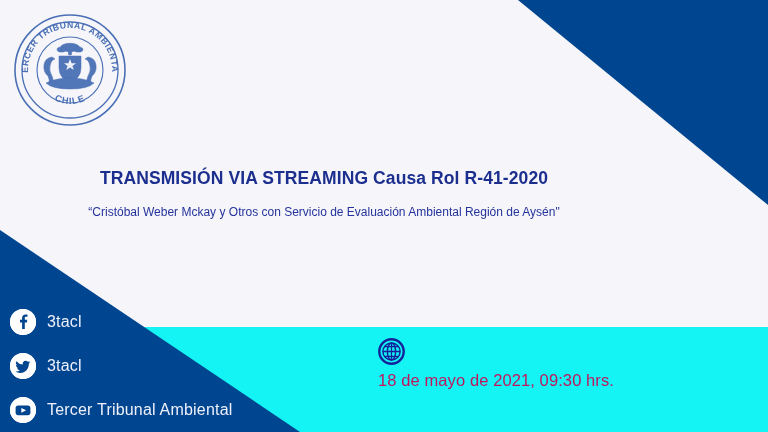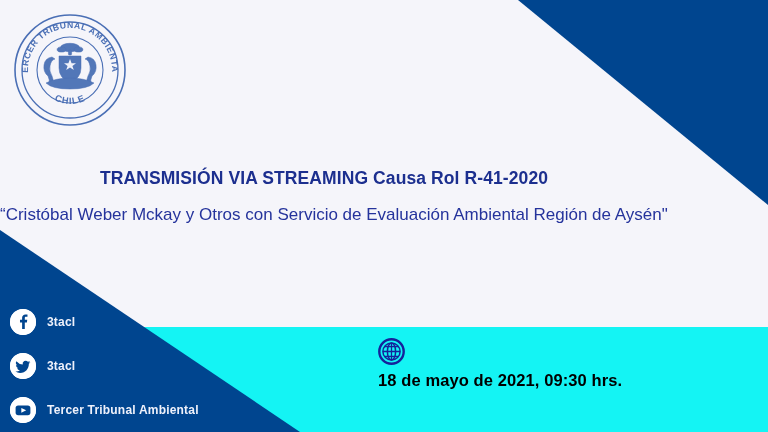--- a/index.html
+++ b/index.html
@@ -64,23 +64,23 @@
   }
   #main-title {
     margin: 0;
     font-size: 17.5px;
     font-weight: bold;
     color: #1c2f8f;
     letter-spacing: 0.1px;
     white-space: nowrap;
   }
   #sub-title {
-    margin: 0;
+    margin: 18px;
     margin-top: 16px;
-    font-size: 17px;
+    font-size: 12px;
     font-weight: normal;
     color: #25339c;
     white-space: nowrap;
   }
 
   
   #social-list {
     position: absolute;
     left: 10px;
     top: 309px;
@@ -100,22 +100,22 @@
     border-radius: 50%;
     background: #ffffff;
     display: flex;
     align-items: center;
     justify-content: center;
     flex: 0 0 auto;
   }
   .social-badge svg { display: block; }
   .social-label {
     color: #eef1fb;
-    font-size: 12px;
-    font-weight: bold;
+    font-size: 16px;
+    font-weight: normal;
     letter-spacing: 0.2px;
     white-space: nowrap;
   }
 
   
   #web-block {
     position: absolute;
     left: 378px;
     top: 338px;
     width: 330px;
@@ -132,23 +132,23 @@
   }
   #web-url {
     color: #15239b;
     font-size: 21px;
     font-weight: bold;
     letter-spacing: 0.2px;
     white-space: nowrap;
   }
   #event-date {
     margin-top: 6px;
-    color: #000000;
+    color: #be185d;
     font-size: 16.5px;
-    font-weight: bold;
+    font-weight: normal;
     letter-spacing: 0.1px;
     white-space: nowrap;
   }
 </style>
 </head>
 <body>
 
 <div id="stage">
 
   <div class="shape" id="tri-top-right"></div>

